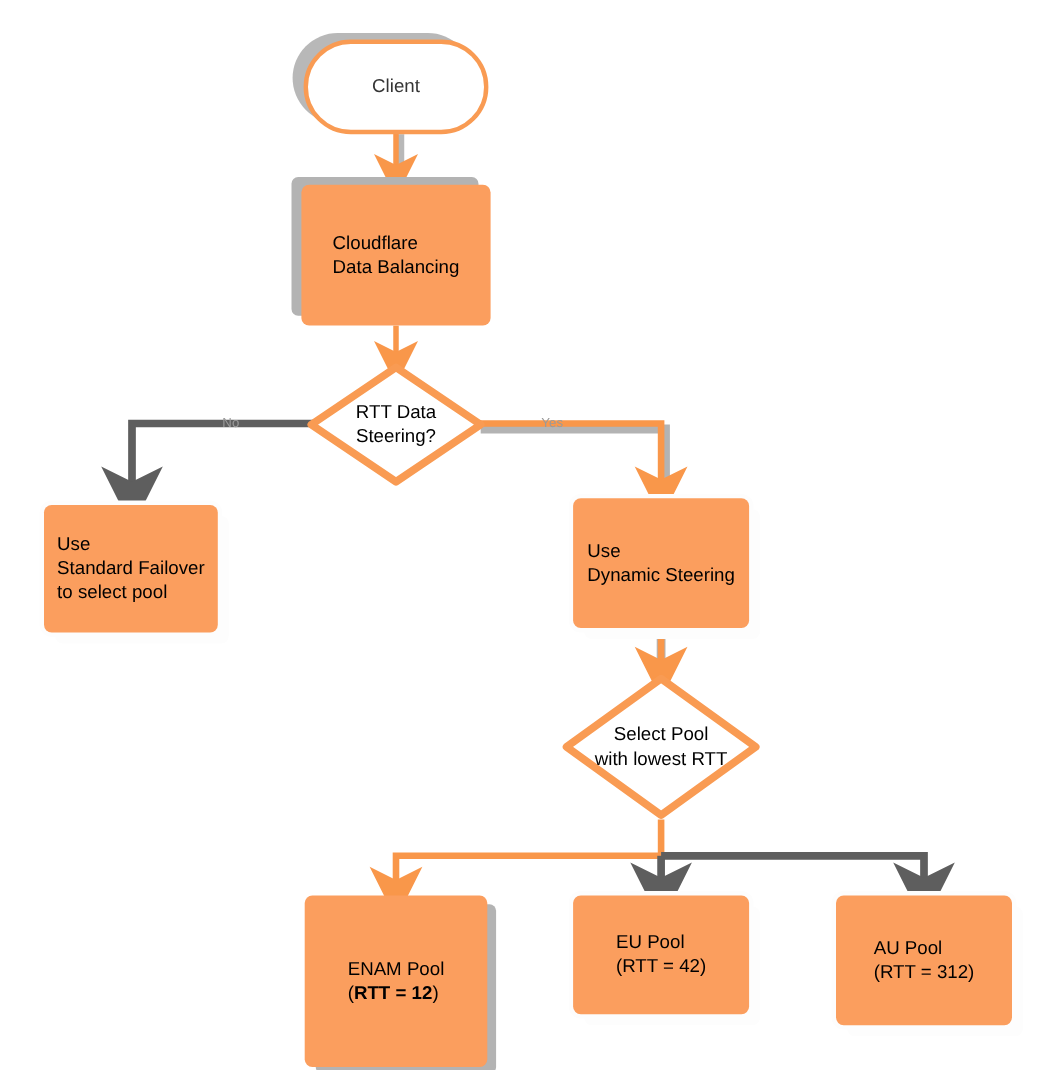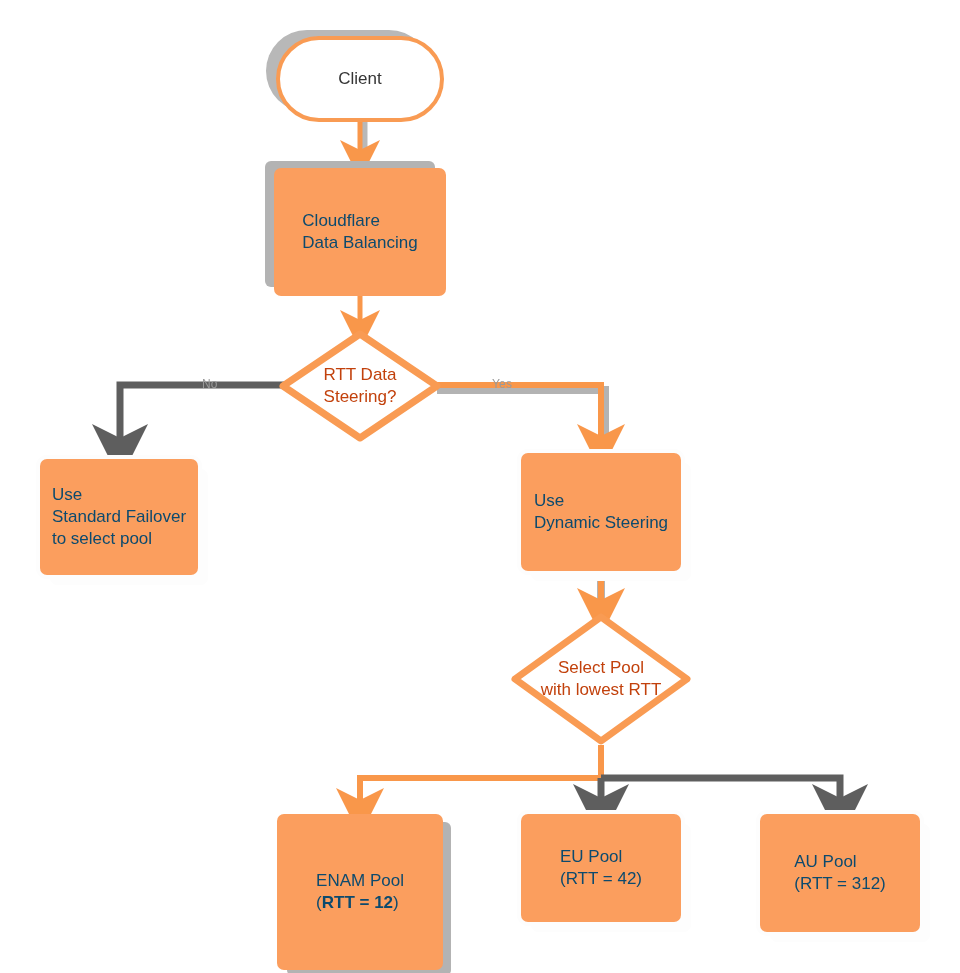--- a/index.html
+++ b/index.html
@@ -29,21 +29,21 @@
     display: flex;
     align-items: center;
     justify-content: center;
     line-height: 1.28;
     font-size: 17px;
     z-index: 5;
   }
   
   .proc {
     background: #fb9e5e;
-    color: #0c4a6e;
+    color: #000000;
     border-radius: 7px;
   }
   .proc.shadow-gray {
     box-shadow: -10px -8px 0 -1px #b3b3b3;
   }
   .proc.shadow-white {
     box-shadow: 10px 10px 0 0 #fdfdfd, 0 0 0 4px #fdfdfd;
   }
   .proc.shadow-gray-br {
     box-shadow: 9px 7px 0 -1px #b3b3b3;
@@ -67,21 +67,21 @@
     width: 100%; height: 100%;
   }
   .diamond .dlabel {
     position: absolute;
     left: 0; top: 0;
     width: 100%; height: 100%;
     display: flex;
     align-items: center;
     justify-content: center;
     text-align: center;
-    color: #c2410c;
+    color: #000000;
     font-size: 17px;
     line-height: 1.3;
   }
   .edge-label {
     position: absolute;
     font-size: 12px;
     color: #9a9a9a;
     z-index: 6;
     background: transparent;
     letter-spacing: 0.2px;

